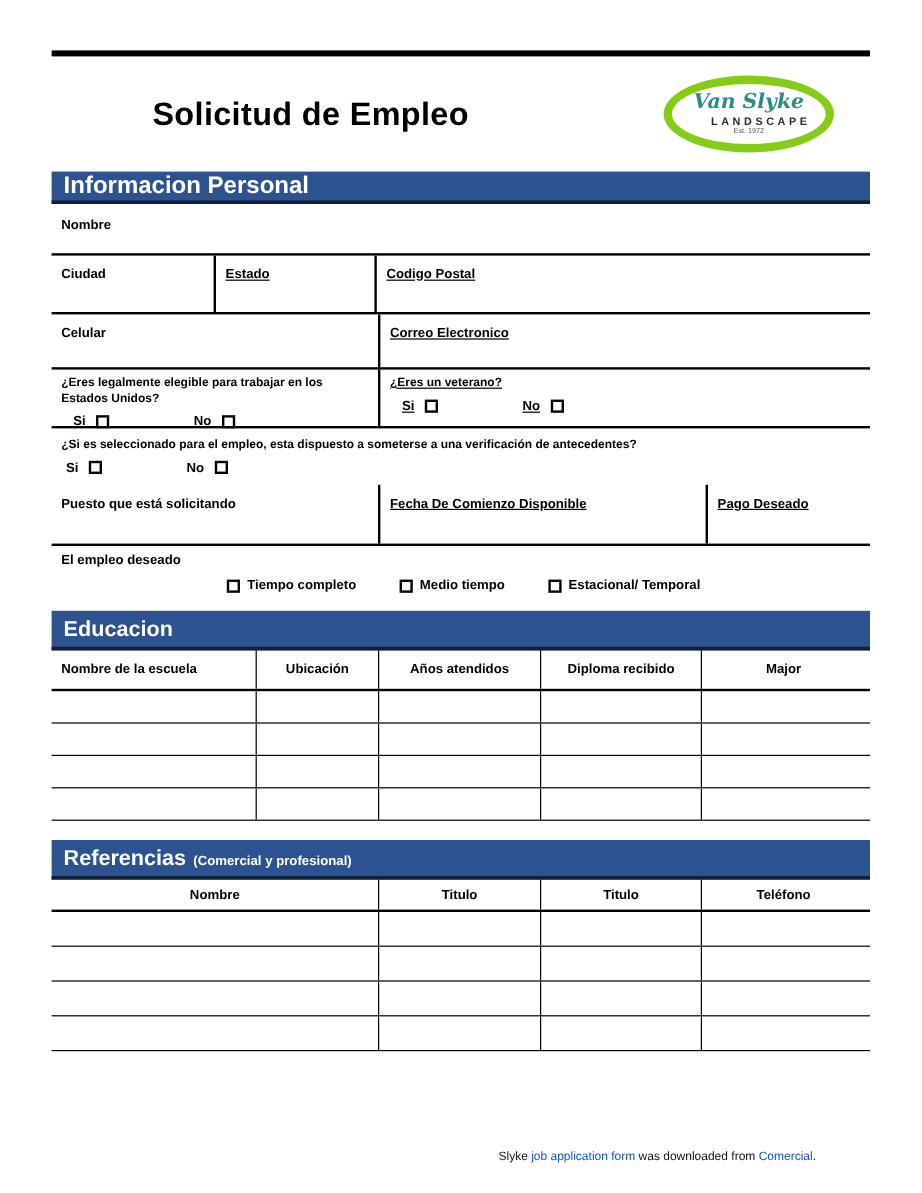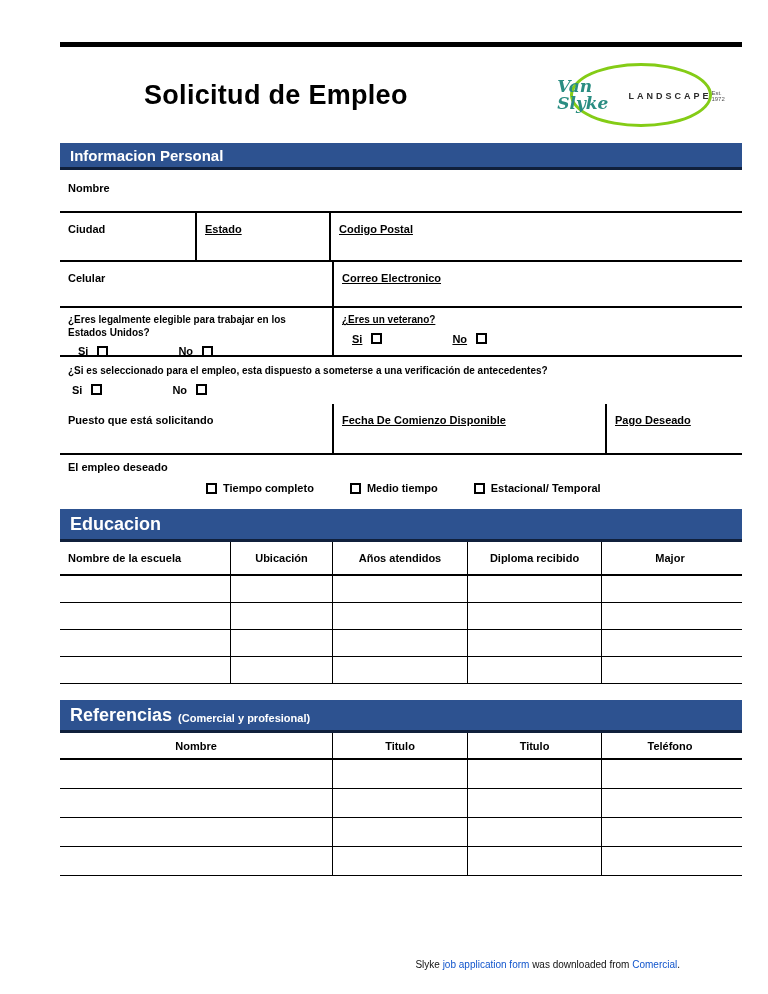--- a/index.html
+++ b/index.html
@@ -1,30 +1,30 @@
 <!DOCTYPE html>
 <html><head>
 <meta charset="utf-8">
 <style>
   * { margin:0; padding:0; box-sizing:border-box; }
   html,body { background:#ffffff; }
   .page { position:relative; width:768px; height:994px; background:#fff; font-family:"Liberation Sans", sans-serif; color:#000; overflow:hidden; }
-  .content { position:absolute; left:60px; top:0; width:682px; }
+  .content { position:absolute; left:43px; top:0; width:682px; }
 
   .top-rule { margin-top:42px; height:5px; background:#000; }
 
   .header-row { height:96px; display:flex; align-items:center; justify-content:space-between; padding:0 30px 0 84px; }
   .title { font-size:27px; font-weight:bold; letter-spacing:.3px; }
-  .logo { width:142px; height:64px; border:3px solid #84cc16; border-radius:50%; display:flex; flex-direction:row; align-items:center; justify-content:center; background:#fff; }
+  .logo { width:142px; height:64px; border:7px solid #84cc16; border-radius:50%; display:flex; flex-direction:column; align-items:center; justify-content:center; background:#fff; }
   .logo-script { font-family:"DejaVu Serif", serif; font-style:italic; font-weight:bold; color:#2a8d82; font-size:17px; line-height:1; }
   .logo-land { font-size:9px; letter-spacing:3px; color:#2b2b2b; font-weight:bold; margin-top:2px;margin-left:20px; }
   .logo-est { font-size:6px; color:#555; margin-top:1px; }
 
   .bar { background:#2d5290; color:#fff; font-weight:bold; padding-left:10px; display:flex; align-items:center; border-bottom:3px solid #10203c; }
-  .bar-sm { height:27px; font-size:15px; }
+  .bar-sm { height:27px; font-size:20px; }
   .bar-lg { height:33px; font-size:18px; }
   .bar .subtitle { font-size:11px; font-weight:bold; margin-left:6px; position:relative; top:3px; }
 
   .flabel { font-size:11px; font-weight:bold; }
   .qlabel { font-size:10px; font-weight:bold; line-height:1.25; }
 
   .nombre-block { height:43px; padding:8px 8px 0; border-bottom:2px solid #000; }
 
   .frow { display:flex; border-bottom:2px solid #000; }
   .fcell { padding:6px 8px 0; }

